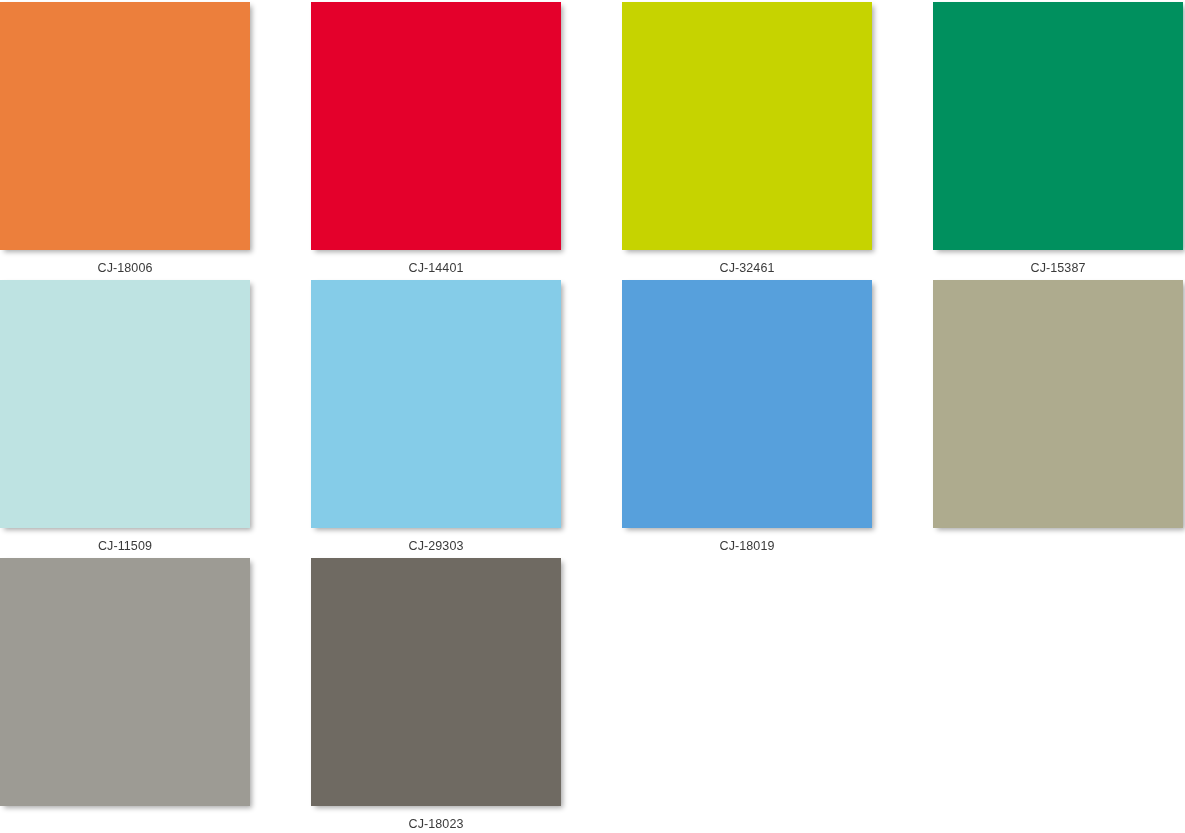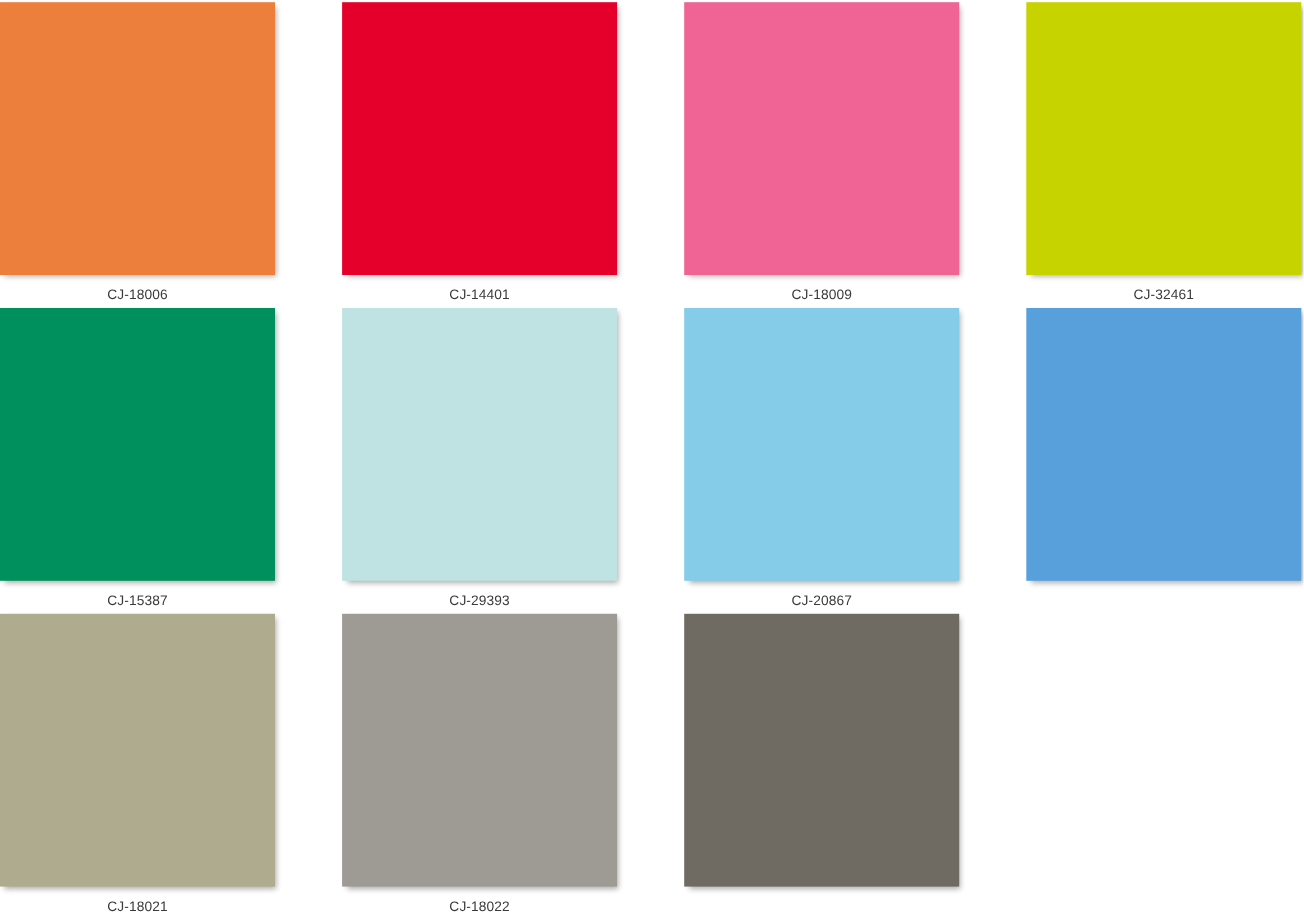--- a/index.html
+++ b/index.html
@@ -56,46 +56,42 @@
 <div class="swatch-grid">
     <div class="swatch-cell">
       <div class="swatch-chip" style="background-color: rgb(236, 127, 60);"></div>
       <div class="swatch-label">CJ-18006</div>
     </div>
     <div class="swatch-cell">
       <div class="swatch-chip" style="background-color: rgb(228, 0, 43);"></div>
       <div class="swatch-label">CJ-14401</div>
     </div>
     <div class="swatch-cell">
-      <div class="swatch-chip" style="background-color: rgb(239, 99, 149);"></div>
-      <div class="swatch-label">CJ-18009</div>
-    </div>
-    <div class="swatch-cell">
       <div class="swatch-chip" style="background-color: rgb(198, 211, 0);"></div>
       <div class="swatch-label">CJ-32461</div>
     </div>
     <div class="swatch-cell">
       <div class="swatch-chip" style="background-color: rgb(0, 144, 94);"></div>
       <div class="swatch-label">CJ-15387</div>
     </div>
     <div class="swatch-cell">
       <div class="swatch-chip" style="background-color: rgb(190, 227, 226);"></div>
-      <div class="swatch-label">CJ-29393</div>
+      <div class="swatch-label">CJ-11509</div>
     </div>
     <div class="swatch-cell">
       <div class="swatch-chip" style="background-color: rgb(133, 204, 232);"></div>
-      <div class="swatch-label">CJ-20867</div>
+      <div class="swatch-label">CJ-29303</div>
     </div>
     <div class="swatch-cell">
       <div class="swatch-chip" style="background-color: rgb(87, 160, 220);"></div>
+      <div class="swatch-label">CJ-18019</div>
     </div>
     <div class="swatch-cell">
       <div class="swatch-chip" style="background-color: rgb(174, 171, 142);"></div>
-      <div class="swatch-label">CJ-18021</div>
     </div>
     <div class="swatch-cell">
       <div class="swatch-chip" style="background-color: rgb(157, 155, 148);"></div>
-      <div class="swatch-label">CJ-18022</div>
     </div>
     <div class="swatch-cell">
       <div class="swatch-chip" style="background-color: rgb(111, 106, 98);"></div>
+      <div class="swatch-label">CJ-18023</div>
     </div>
   </div>
 
 </body></html>

